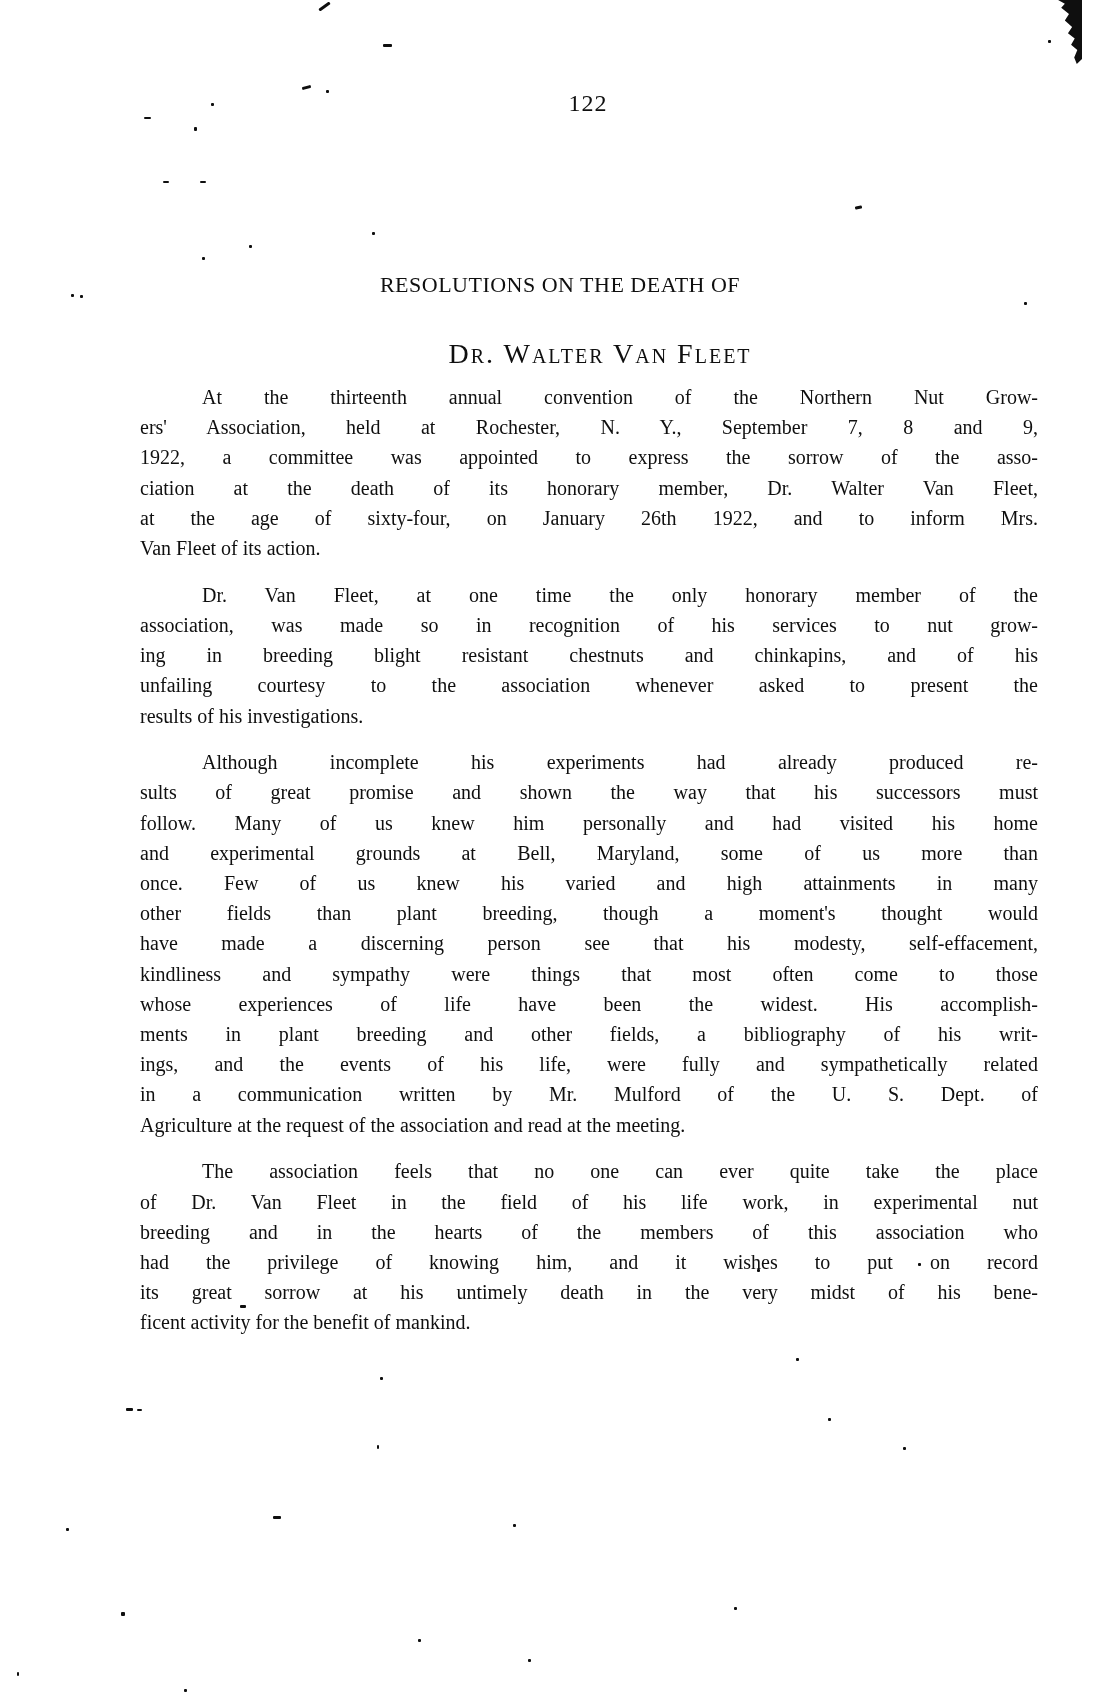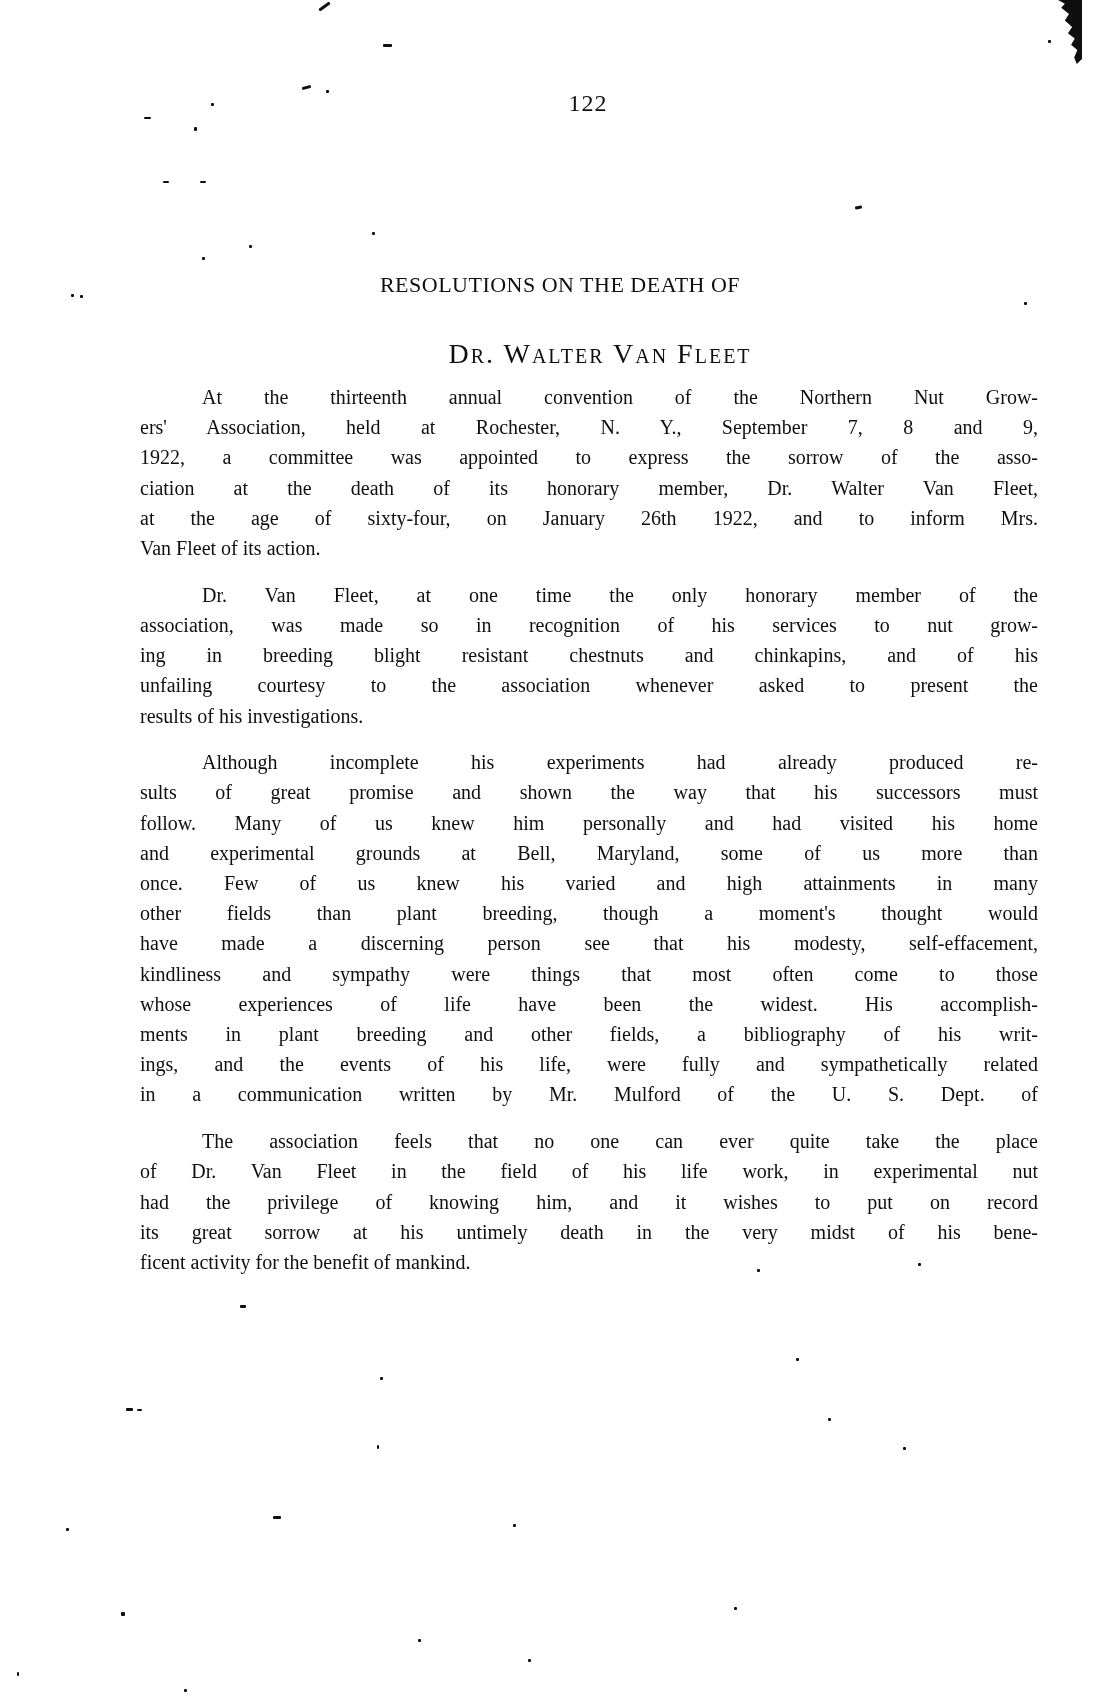--- a/index.html
+++ b/index.html
@@ -86,24 +86,26 @@
         <div class="line">follow. Many of us knew him personally and had visited his home</div>
         <div class="line">and experimental grounds at Bell, Maryland, some of us more than</div>
         <div class="line">once. Few of us knew his varied and high attainments in many</div>
         <div class="line">other fields than plant breeding, though a moment's thought would</div>
         <div class="line">have made a discerning person see that his modesty, self-effacement,</div>
         <div class="line">kindliness and sympathy were things that most often come to those</div>
         <div class="line">whose experiences of life have been the widest. His accomplish-</div>
         <div class="line">ments in plant breeding and other fields, a bibliography of his writ-</div>
         <div class="line">ings, and the events of his life, were fully and sympathetically related</div>
         <div class="line">in a communication written by Mr. Mulford of the U. S. Dept. of</div>
+        <div class="line last">Agriculture at the request of the association and read at the meeting.</div>
       </div>
       <div class="para">
         <div class="line first">The association feels that no one can ever quite take the place</div>
         <div class="line">of Dr. Van Fleet in the field of his life work, in experimental nut</div>
+        <div class="line">breeding and in the hearts of the members of this association who</div>
         <div class="line">had the privilege of knowing him, and it wishes to put on record</div>
         <div class="line">its great sorrow at his untimely death in the very midst of his bene-</div>
         <div class="line last">ficent activity for the benefit of mankind.</div>
       </div>
     </div>
   <div>
       <div class="speck" style="left: 318px; top: 5px; width: 13px; height: 3px; transform: rotate(-35deg);"></div>
       <div class="speck" style="left: 383px; top: 44px; width: 9px; height: 3px; transform: rotate(0deg);"></div>
       <div class="speck" style="left: 302px; top: 86px; width: 9px; height: 3px; transform: rotate(-15deg);"></div>
       <div class="speck" style="left: 326px; top: 90px; width: 3px; height: 3px; transform: rotate(0deg);"></div>

